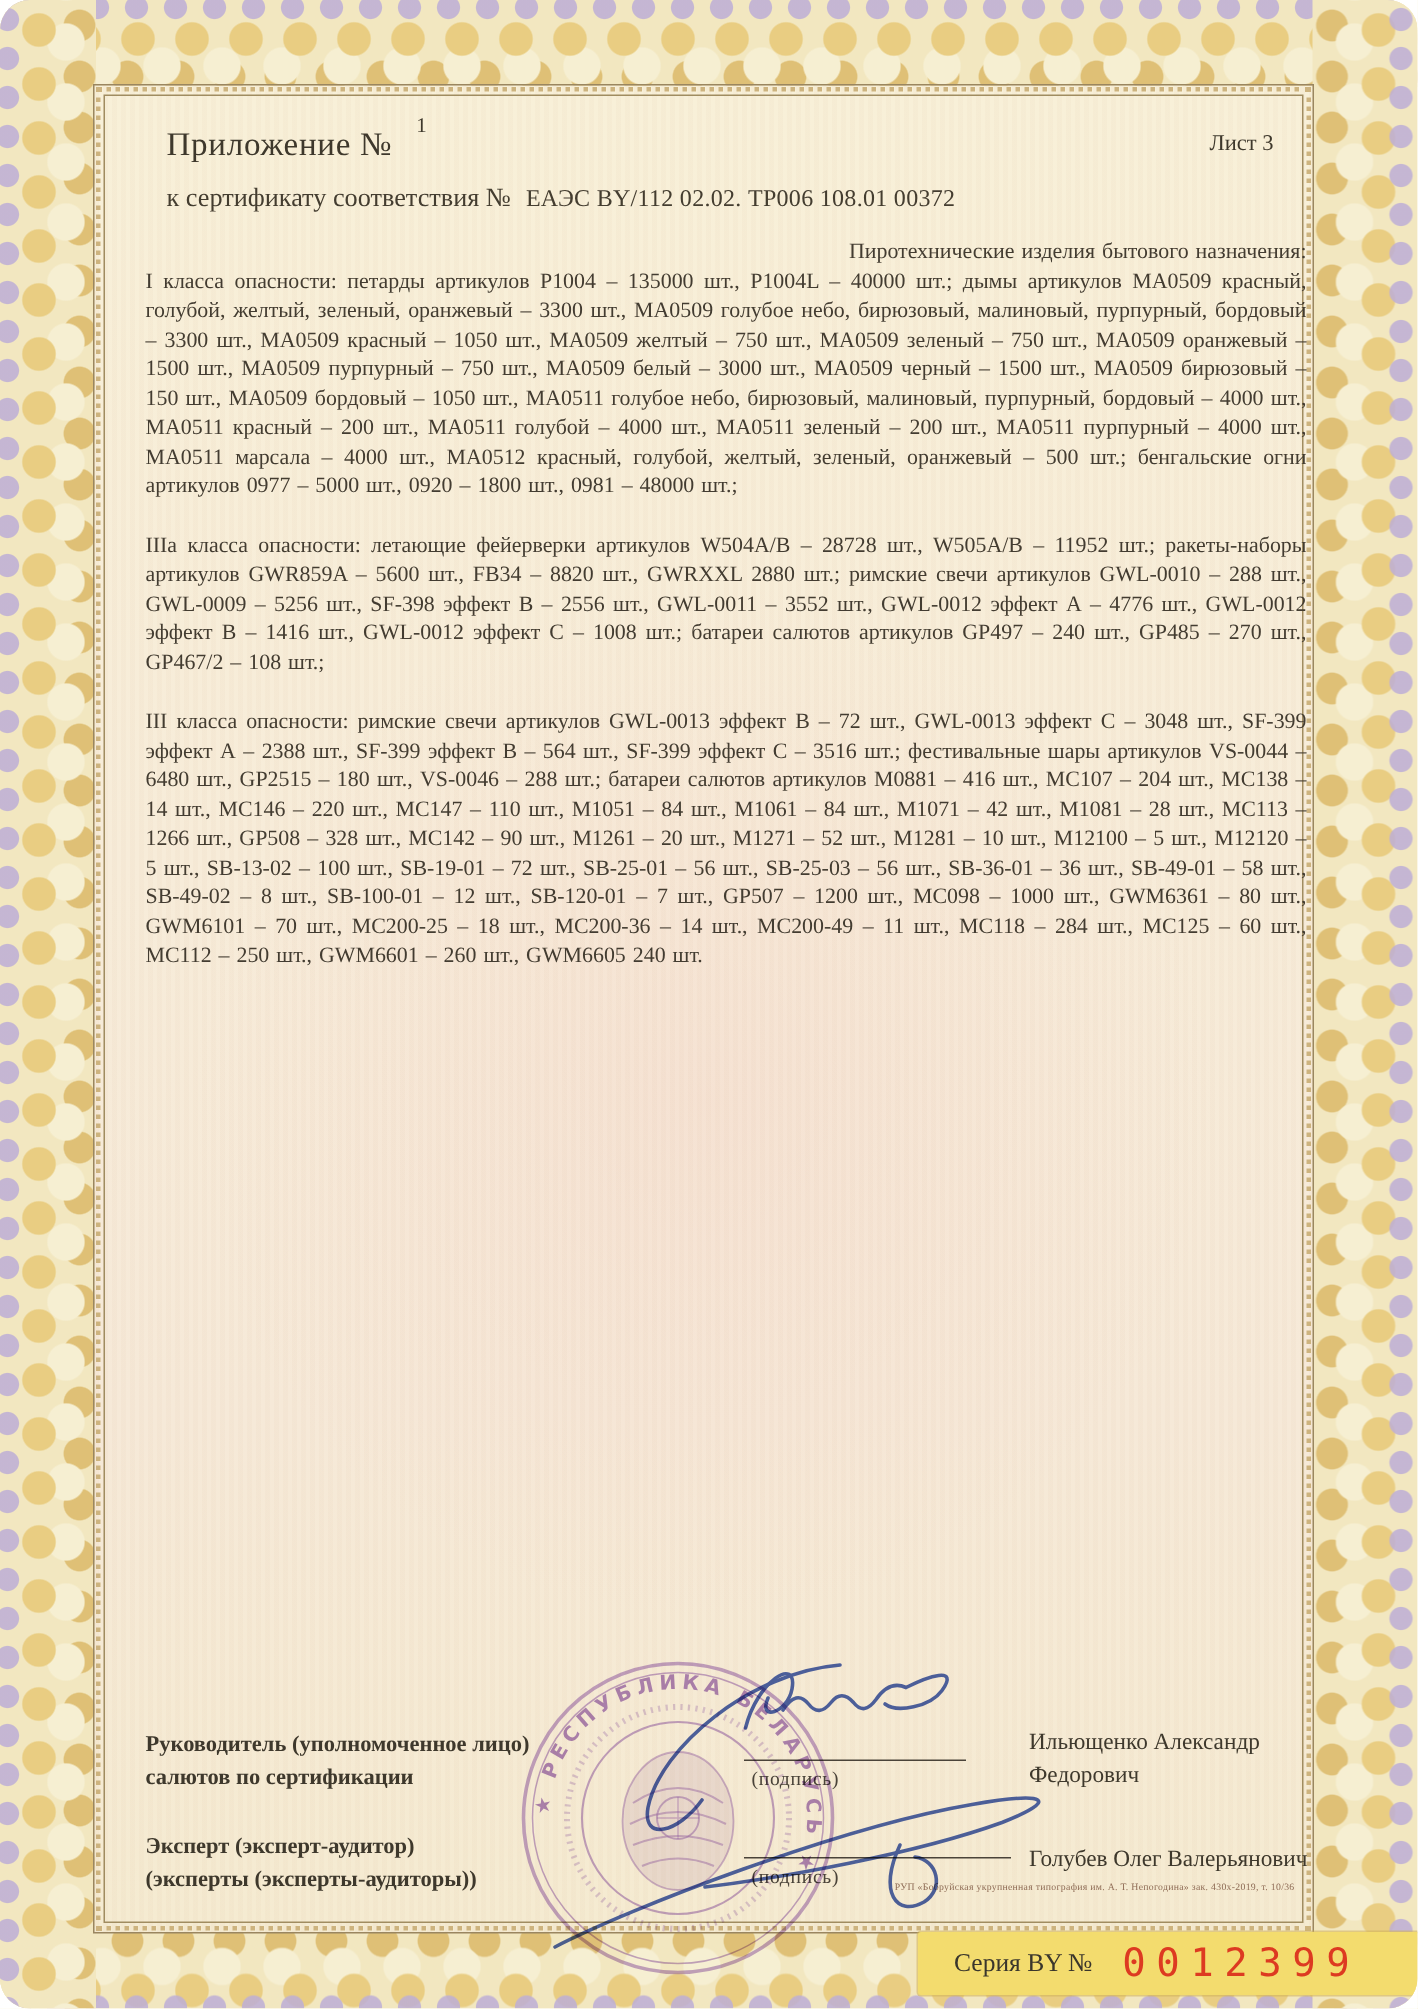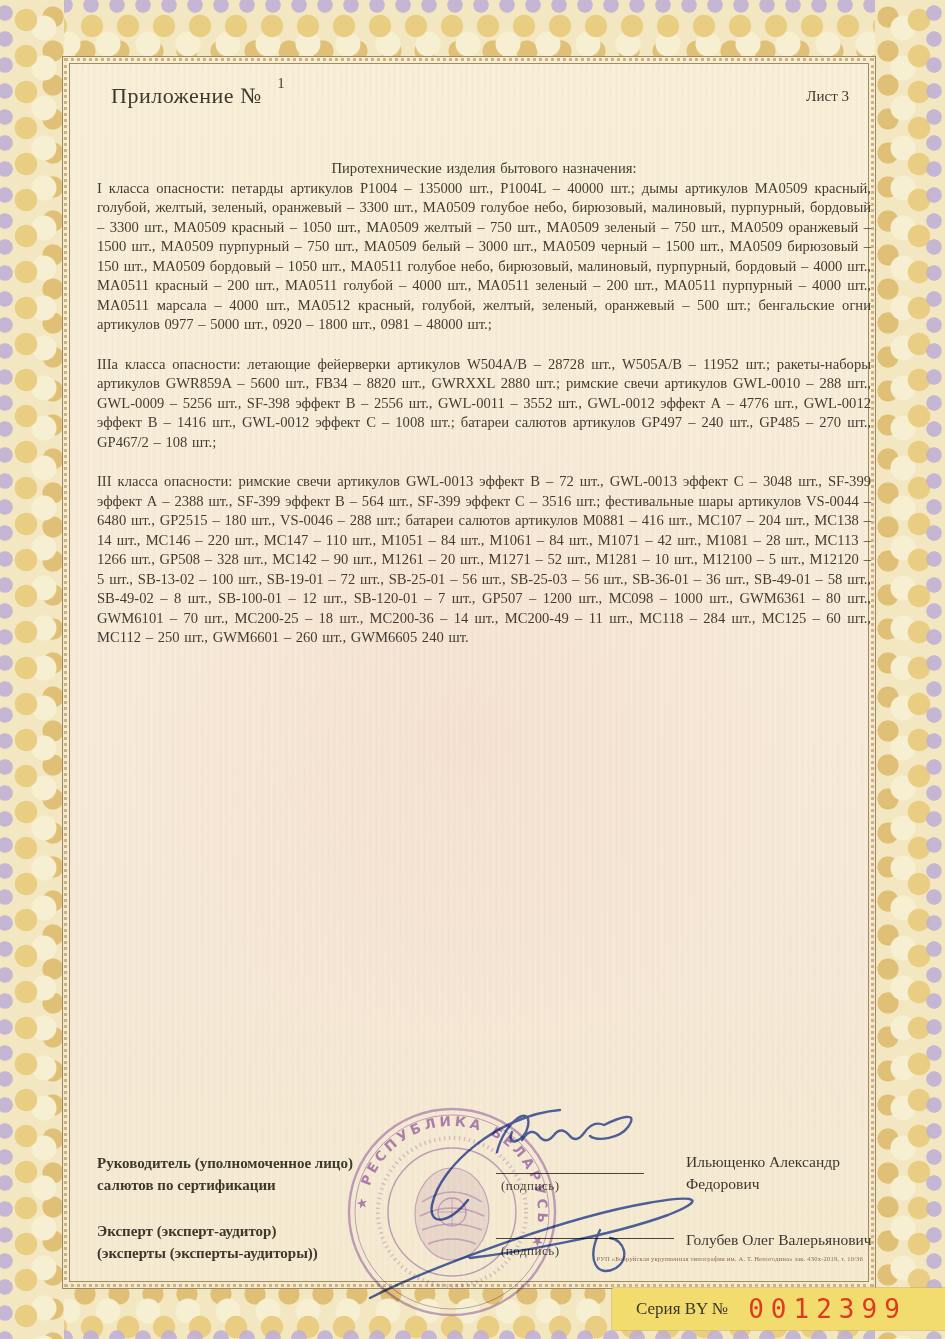--- a/index.html
+++ b/index.html
@@ -1,20 +1,21 @@
 <!DOCTYPE html>
 <html><head>
 <meta charset="utf-8">
 <style>
   * { margin:0; padding:0; box-sizing:border-box; }
   html,body { background:#ffffff; }
   .page {
     position:relative; width:945px; height:1339px; overflow:hidden;
     background:#f4ebc6;
     font-family:"Liberation Serif", serif;
+    border-radius:20px;
   }
   
   .b-strip { position:absolute; z-index:0; }
   .b-top, .b-bottom {
     left:0; right:0; height:58px;
     background-color:#f2e7c0;
     background-image:
       radial-gradient(circle, rgba(189,174,214,.85) 0 40%, rgba(0,0,0,0) 44%),
       radial-gradient(circle, #e9cd82 0 42%, rgba(0,0,0,0) 46%),
       radial-gradient(circle, #f6efd2 0 42%, rgba(0,0,0,0) 46%),
@@ -63,21 +64,21 @@
   .sheet { font-size:15px; padding-top:5px; }
 
   .cert-line { position:absolute; left:48px; top:64px; font-size:17.5px; color:#443d30; }
   .cert-num  { font-size:16px; margin-left:10px; letter-spacing:.2px; }
 
   .content {
     position:absolute; left:34px; top:102px; width:774px;
     font-size:14.6px; line-height:19.5px; text-align:justify;
     color:#433c31; word-spacing:1px;
   }
-  .content .intro { text-align:center; }
+  .content .intro { text-align:right; }
   .content p { margin:0 0 20px 0; }
   .content p:first-of-type { margin-top:0; }
 
   
   .role, .pname { position:absolute; color:#3e382c; white-space:nowrap;margin-top:12px; }
   .role { font-weight:bold; font-size:15px; left:34px; }
   .pname { font-size:15.5px; left:623px; }
   .sig-line { position:absolute; border-bottom:1.3px solid #4a4339; height:0; }
   .sig-cap  { position:absolute; font-size:13px; color:#4a4339; letter-spacing:.5px; }
   .print-note { position:absolute; right:12px; top:1198px; font-size:6.5px;
@@ -114,20 +115,23 @@
     <div class="chain"></div>
     <div class="frame2"></div>
 
     <div class="hdr-row">
       <div class="title">
         <span>Приложение №</span><sup>1</sup>
       </div>
       <div class="sheet">Лист 3</div>
     </div>
 
+    <div class="cert-line">
+      <span>к сертификату соответствия №</span><span class="cert-num">ЕАЭС BY/112 02.02. ТР006 108.01 00372</span>
+    </div>
 
     <div class="content">
       <div class="intro">Пиротехнические изделия бытового назначения:</div>
       <p>I класса опасности: петарды артикулов P1004 – 135000 шт., P1004L – 40000 шт.; дымы артикулов МА0509 красный, голубой, желтый, зеленый, оранжевый – 3300 шт., МА0509 голубое небо, бирюзовый, малиновый, пурпурный, бордовый – 3300 шт., МА0509 красный – 1050 шт., МА0509 желтый – 750 шт., МА0509 зеленый – 750 шт., МА0509 оранжевый – 1500 шт., МА0509 пурпурный – 750 шт., МА0509 белый – 3000 шт., МА0509 черный – 1500 шт., МА0509 бирюзовый – 150 шт., МА0509 бордовый – 1050 шт., МА0511 голубое небо, бирюзовый, малиновый, пурпурный, бордовый – 4000 шт., МА0511 красный – 200 шт., МА0511 голубой – 4000 шт., МА0511 зеленый – 200 шт., МА0511 пурпурный – 4000 шт., МА0511 марсала – 4000 шт., МА0512 красный, голубой, желтый, зеленый, оранжевый – 500 шт.; бенгальские огни артикулов 0977 – 5000 шт., 0920 – 1800 шт., 0981 – 48000 шт.;</p>
       <p>IIIа класса опасности: летающие фейерверки артикулов W504A/B – 28728 шт., W505A/B – 11952 шт.; ракеты-наборы артикулов GWR859A – 5600 шт., FB34 – 8820 шт., GWRXXL 2880 шт.; римские свечи артикулов GWL-0010 – 288 шт., GWL-0009 – 5256 шт., SF-398 эффект В – 2556 шт., GWL-0011 – 3552 шт., GWL-0012 эффект А – 4776 шт., GWL-0012 эффект В – 1416 шт., GWL-0012 эффект С – 1008 шт.; батареи салютов артикулов GP497 – 240 шт., GP485 – 270 шт., GP467/2 – 108 шт.;</p>
       <p>III класса опасности: римские свечи артикулов GWL-0013 эффект В – 72 шт., GWL-0013 эффект С – 3048 шт., SF-399 эффект А – 2388 шт., SF-399 эффект В – 564 шт., SF-399 эффект С – 3516 шт.; фестивальные шары артикулов VS-0044 – 6480 шт., GP2515 – 180 шт., VS-0046 – 288 шт.; батареи салютов артикулов М0881 – 416 шт., МС107 – 204 шт., МС138 – 14 шт., МС146 – 220 шт., МС147 – 110 шт., М1051 – 84 шт., М1061 – 84 шт., М1071 – 42 шт., М1081 – 28 шт., МС113 – 1266 шт., GP508 – 328 шт., МС142 – 90 шт., М1261 – 20 шт., М1271 – 52 шт., М1281 – 10 шт., М12100 – 5 шт., М12120 – 5 шт., SB-13-02 – 100 шт., SB-19-01 – 72 шт., SB-25-01 – 56 шт., SB-25-03 – 56 шт., SB-36-01 – 36 шт., SB-49-01 – 58 шт., SB-49-02 – 8 шт., SB-100-01 – 12 шт., SB-120-01 – 7 шт., GP507 – 1200 шт., МС098 – 1000 шт., GWM6361 – 80 шт., GWM6101 – 70 шт., МС200-25 – 18 шт., МС200-36 – 14 шт., МС200-49 – 11 шт., МС118 – 284 шт., МС125 – 60 шт., МС112 – 250 шт., GWM6601 – 260 шт., GWM6605 240 шт.</p>
     </div>
 
     <div class="role" style="top:1086px;">Руководитель (уполномоченное лицо)</div>
     <div class="role" style="top:1108px;">салютов по сертификации</div>

